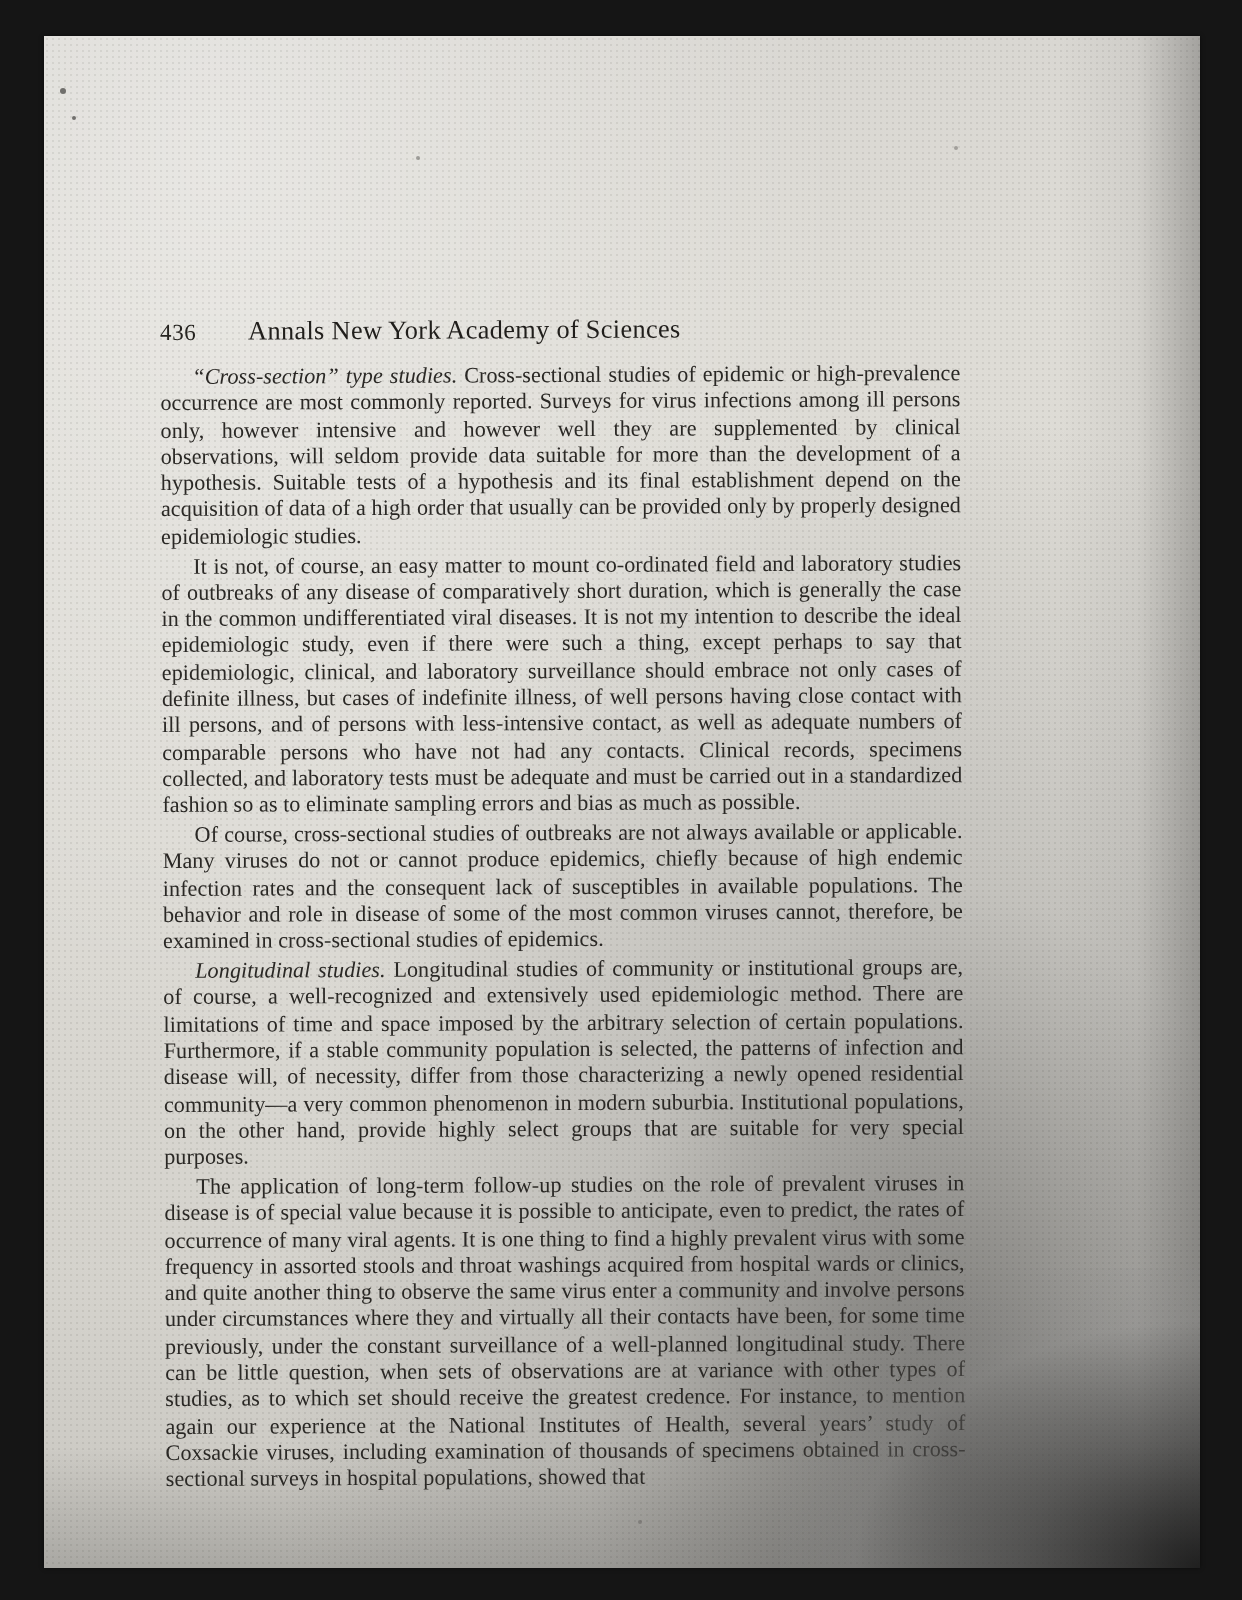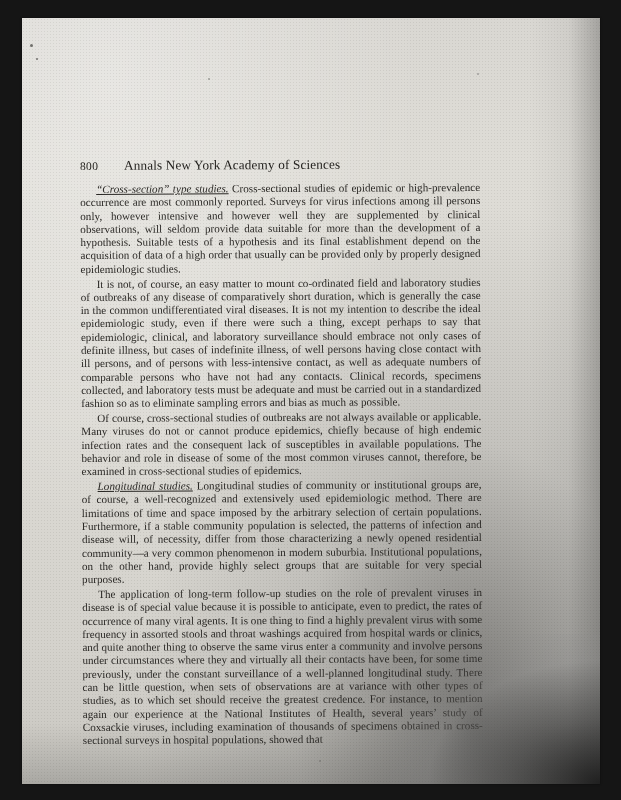--- a/index.html
+++ b/index.html
@@ -113,21 +113,21 @@
     font-size: 11.1px;
     line-height: 13.3px;
     text-align: justify;
     text-indent: 16px;
     color: #2a2825;
     letter-spacing: 0.02px;
     -webkit-font-smoothing: none;
   }
   p.body + p.body { margin-top: 1.5px; }
 
-  .it { font-style: italic; text-decoration: underline; }
+  .it { font-style: italic; }
 
   
   .skew {
     transform: rotate(-0.28deg);
     transform-origin: 0 0;
   }
 </style>
 </head>
 <body>
 
@@ -139,21 +139,21 @@
     <span class="speck" style="left:8px;top:26px;width:3px;height:3px;"></span>
     <span class="speck" style="left:14px;top:40px;width:2px;height:2px;"></span>
     <span class="speck" style="left:186px;top:60px;width:2px;height:2px;opacity:.45;"></span>
     <span class="speck" style="left:455px;top:55px;width:2px;height:2px;opacity:.4;"></span>
     <span class="speck" style="left:137px;top:708px;width:2px;height:2px;opacity:.4;"></span>
     <span class="speck" style="left:297px;top:742px;width:2px;height:2px;opacity:.35;"></span>
 
     <div class="text-col skew">
 
       <div class="running-head">
-        <span class="folio">800</span>
+        <span class="folio">436</span>
         <span class="head-title">Annals New York Academy of Sciences</span>
       </div>
 
       <p class="body"><span class="it">“Cross-section” type studies.</span><span> Cross-sectional studies of epidemic or high-prevalence occurrence are most commonly reported. Surveys for virus infections among ill persons only, however intensive and however well they are supplemented by clinical observations, will seldom provide data suitable for more than the development of a hypothesis. Suitable tests of a hypothesis and its final establishment depend on the acquisition of data of a high order that usually can be provided only by properly designed epidemiologic studies.</span></p>
 
       <p class="body"><span class="it"></span><span>It is not, of course, an easy matter to mount co-ordinated field and laboratory studies of outbreaks of any disease of comparatively short duration, which is generally the case in the common undifferentiated viral diseases. It is not my intention to describe the ideal epidemiologic study, even if there were such a thing, except perhaps to say that epidemiologic, clinical, and laboratory surveillance should embrace not only cases of definite illness, but cases of indefinite illness, of well persons having close contact with ill persons, and of persons with less-intensive contact, as well as adequate numbers of comparable persons who have not had any contacts. Clinical records, specimens collected, and laboratory tests must be adequate and must be carried out in a standardized fashion so as to eliminate sampling errors and bias as much as possible.</span></p>
 
       <p class="body"><span class="it"></span><span>Of course, cross-sectional studies of outbreaks are not always available or applicable. Many viruses do not or cannot produce epidemics, chiefly because of high endemic infection rates and the consequent lack of susceptibles in available populations. The behavior and role in disease of some of the most common viruses cannot, therefore, be examined in cross-sectional studies of epidemics.</span></p>
 
       <p class="body"><span class="it">Longitudinal studies.</span><span> Longitudinal studies of community or institutional groups are, of course, a well-recognized and extensively used epidemiologic method. There are limitations of time and space imposed by the arbitrary selection of certain populations. Furthermore, if a stable community population is selected, the patterns of infection and disease will, of necessity, differ from those characterizing a newly opened residential community—a very common phenomenon in modern suburbia. Institutional populations, on the other hand, provide highly select groups that are suitable for very special purposes.</span></p>

